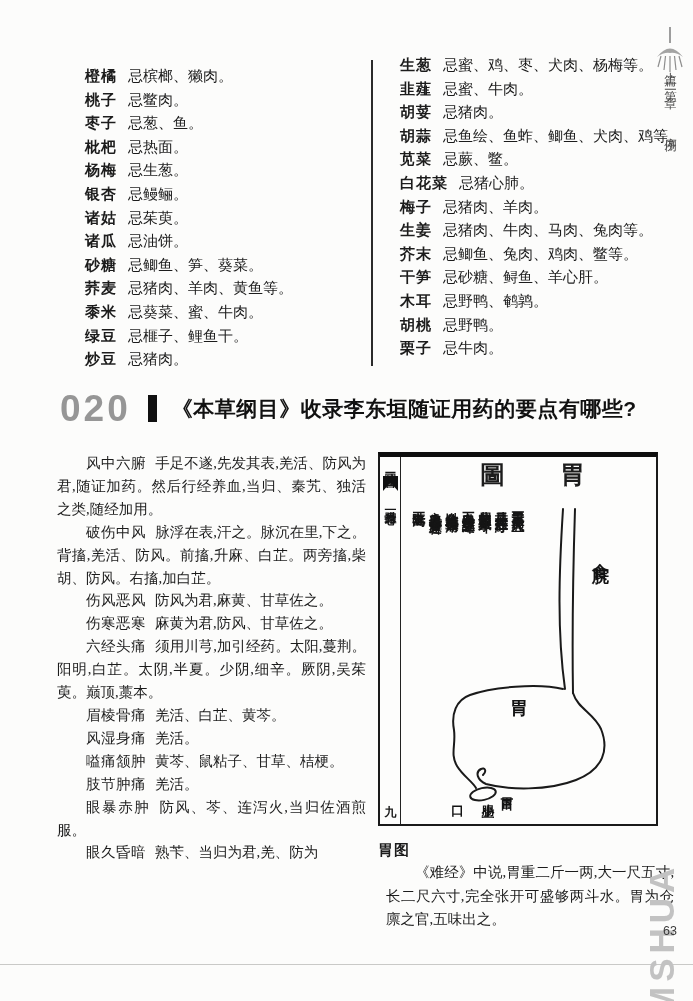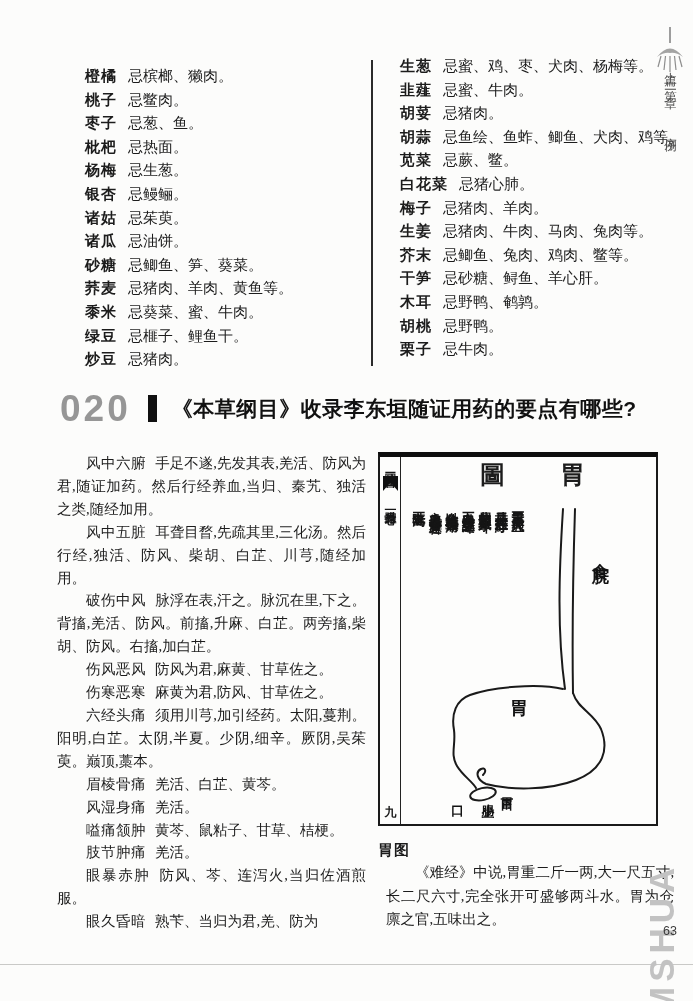--- a/index.html
+++ b/index.html
@@ -4,21 +4,21 @@
 <style>
   html,body{margin:0;padding:0;background:#e9e9e7;}
   .page{
     position:relative;width:693px;height:1001px;margin:0 auto;
     background:#fcfcfb;overflow:hidden;color:#1c1c1c;
     font-family:"Liberation Serif","DejaVu Serif",serif;
   }
   
   .taboo-col{position:absolute;top:55px;font-size:15px;}
   .taboo-col.left{left:85px;width:280px;margin-top:10px;}
-  .taboo-col.right{left:400px;width:255px;}
+  .taboo-col.right{left:400px;width:255px;font-family:Liberation Mono, monospace;}
   .taboo-row{height:23.6px;line-height:23.6px;white-space:nowrap;}
   .taboo-row .term{font-weight:bold;letter-spacing:1px;margin-right:11px;}
   .col-divider{position:absolute;left:371px;top:60px;width:1.5px;height:306px;background:#2b2b2b;}
   
   .margin-tabs{position:absolute;left:659px;top:62px;width:22px;display:flex;flex-direction:column;align-items:center;}
   .margin-tab{writing-mode:vertical-rl;font-size:12.5px;color:#4a4a4a;letter-spacing:3px;}
   .margin-tab.t1{margin-bottom:12px;}
   .margin-tab.t2{margin-bottom:38px;}
   .flower{position:absolute;left:652px;top:26px;}
   
@@ -114,21 +114,20 @@
   </div>
 
   <div class="heading">
     <span class="h-num">020</span>
     <span class="h-bar"></span>
     <span class="h-title">《本草纲目》收录李东垣随证用药的要点有哪些?</span>
   </div>
 
   <div class="article">
     <p class="para"><span class="term">风中六腑</span><span>手足不遂,先发其表,羌活、防风为君,随证加药。然后行经养血,当归、秦艽、独活之类,随经加用。</span></p>
-    <p class="para"><span class="term">风中五脏</span><span>耳聋目瞀,先疏其里,三化汤。然后行经,独活、防风、柴胡、白芷、川芎,随经加用。</span></p>
     <p class="para"><span class="term">破伤中风</span><span>脉浮在表,汗之。脉沉在里,下之。背搐,羌活、防风。前搐,升麻、白芷。两旁搐,柴胡、防风。右搐,加白芷。</span></p>
     <p class="para"><span class="term">伤风恶风</span><span>防风为君,麻黄、甘草佐之。</span></p>
     <p class="para"><span class="term">伤寒恶寒</span><span>麻黄为君,防风、甘草佐之。</span></p>
     <p class="para"><span class="term">六经头痛</span><span>须用川芎,加引经药。太阳,蔓荆。阳明,白芷。太阴,半夏。少阴,细辛。厥阴,吴茱萸。巅顶,藁本。</span></p>
     <p class="para"><span class="term">眉棱骨痛</span><span>羌活、白芷、黄芩。</span></p>
     <p class="para"><span class="term">风湿身痛</span><span>羌活。</span></p>
     <p class="para"><span class="term">嗌痛颔肿</span><span>黄芩、鼠粘子、甘草、桔梗。</span></p>
     <p class="para"><span class="term">肢节肿痛</span><span>羌活。</span></p>
     <p class="para"><span class="term">眼暴赤肿</span><span>防风、芩、连泻火,当归佐酒煎服。</span></p>
     <p class="para"><span class="term">眼久昏暗</span><span>熟苄、当归为君,羌、防为</span></p>

